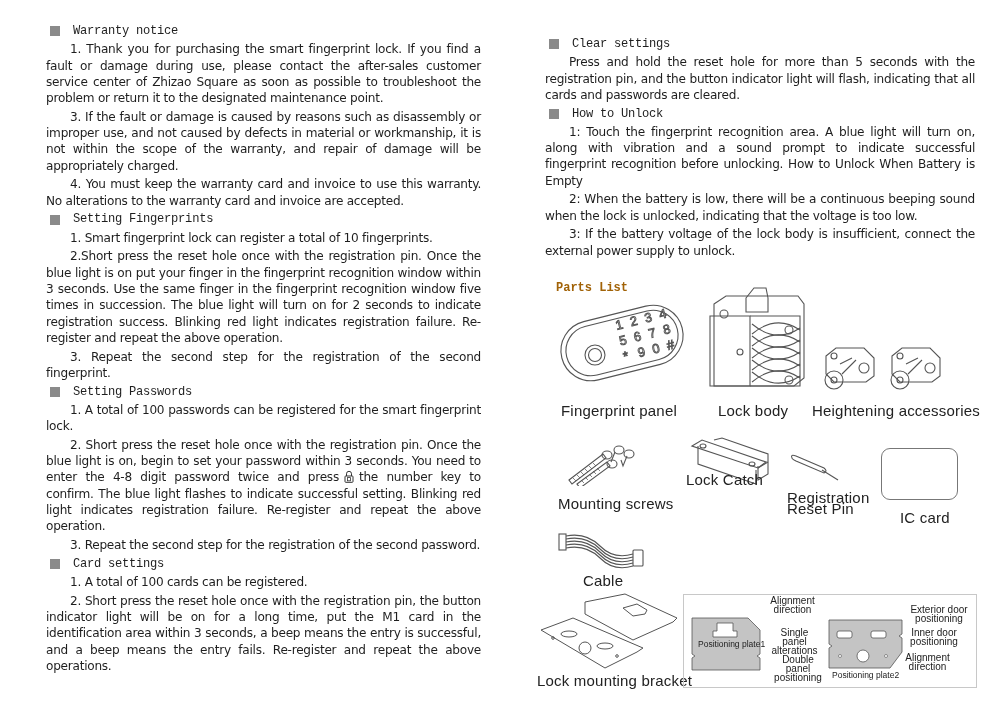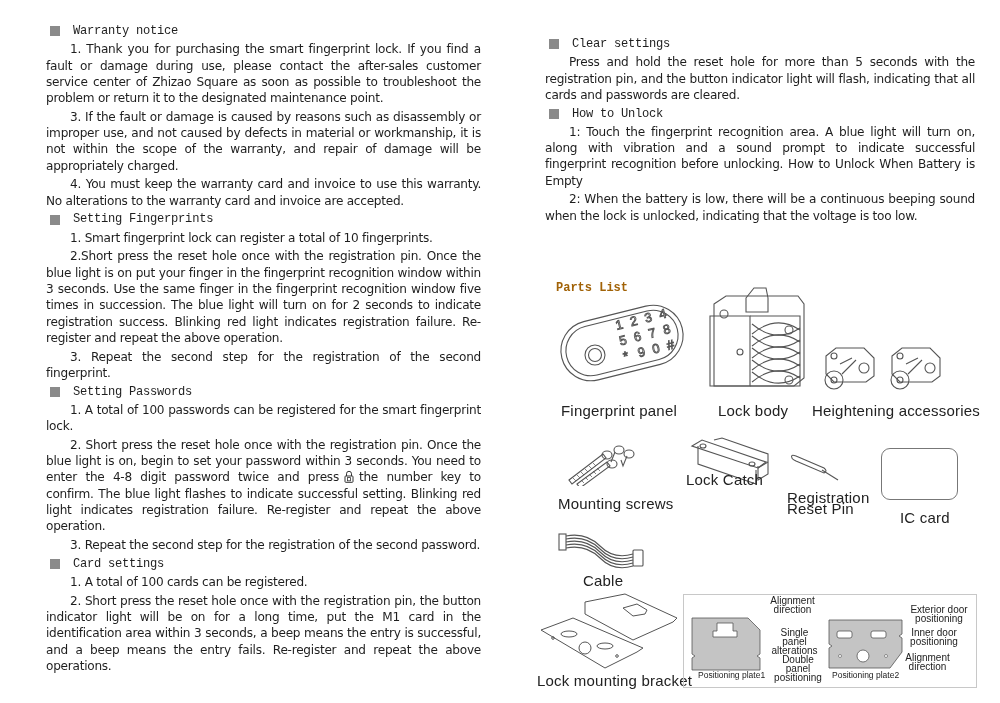--- a/index.html
+++ b/index.html
@@ -83,20 +83,21 @@
     </div>
     <p class="para">Press and hold the reset hole for more than 5 seconds with the registration pin, and the button indicator light will flash, indicating that all cards and passwords are cleared.</p>
   </section>
   <section>
     <div class="heading">
       <span class="bullet"></span>
       <span>How to Unlock</span>
     </div>
     <p class="para">1: Touch the fingerprint recognition area. A blue light will turn on, along with vibration and a sound prompt to indicate successful fingerprint recognition before unlocking. How to Unlock When Battery is Empty</p>
     <p class="para">2: When the battery is low, there will be a continuous beeping sound when the lock is unlocked, indicating that the voltage is too low.</p>
+    <p class="para">3: If the battery voltage of the lock body is insufficient, connect the external power supply to unlock.</p>
   </section>
 </div>
 
 <div class="parts-title">Parts List</div>
 
 <svg class="illus" style="left:558px;top:299px" width="130" height="88" viewBox="0 0 130 88">
   <g fill="none" stroke="#555" stroke-width="1.1">
     <rect x="2" y="14" width="124" height="60" rx="30" transform="rotate(-14 64 44)"></rect>
     <rect x="7" y="19" width="114" height="50" rx="25" transform="rotate(-14 64 44)"></rect>
     <circle cx="37" cy="56" r="10"></circle>
@@ -217,21 +218,21 @@
   </g>
 </svg>
 <div class="part-label" style="left:537px;top:672px">Lock mounting bracket</div>
 
 <div class="plate-box"></div>
 
 <svg class="illus" style="left:691px;top:617px" width="70" height="55" viewBox="0 0 70 55">
   <path d="M1 1 h56 l12 12 v24 l-3 2 l3 2 v12 h-68 v-12 l3 -2 l-3 -2 z" fill="#c4c4c4" stroke="#555" stroke-width="0.8"></path>
   <path d="M26 6 h16 v8 h4 v6 h-24 v-6 h4 z" fill="#fff" stroke="#555" stroke-width="0.8"></path>
 </svg>
-<div class="plate-name" style="left:698px;top:670px">Positioning plate1</div>
+<div class="plate-name" style="left:698px;top:639px">Positioning plate1</div>
 <div class="plate-note" style="left:770px;top:596px;width:45px">Alignment direction</div>
 <div class="plate-note" style="left:767px;top:628px;width:55px">Single panel alterations</div>
 <div class="plate-note" style="left:772px;top:655px;width:52px">Double panel positioning</div>
 
 <svg class="illus" style="left:828px;top:619px" width="75" height="50" viewBox="0 0 75 50">
   <path d="M1 1 h73 v14 l-3 2 l3 2 v14 l-12 16 h-61 v-20 l3 -2 l-3 -2 z" fill="#c4c4c4" stroke="#555" stroke-width="0.8"></path>
   <rect x="9" y="12" width="15" height="7" rx="2" fill="#fff" stroke="#555" stroke-width="0.8"></rect>
   <rect x="43" y="12" width="15" height="7" rx="2" fill="#fff" stroke="#555" stroke-width="0.8"></rect>
   <circle cx="35" cy="37" r="6" fill="#fff" stroke="#555" stroke-width="0.8"></circle>
   <circle cx="12" cy="37" r="1.5" fill="#fff" stroke="#555" stroke-width="0.6"></circle>

